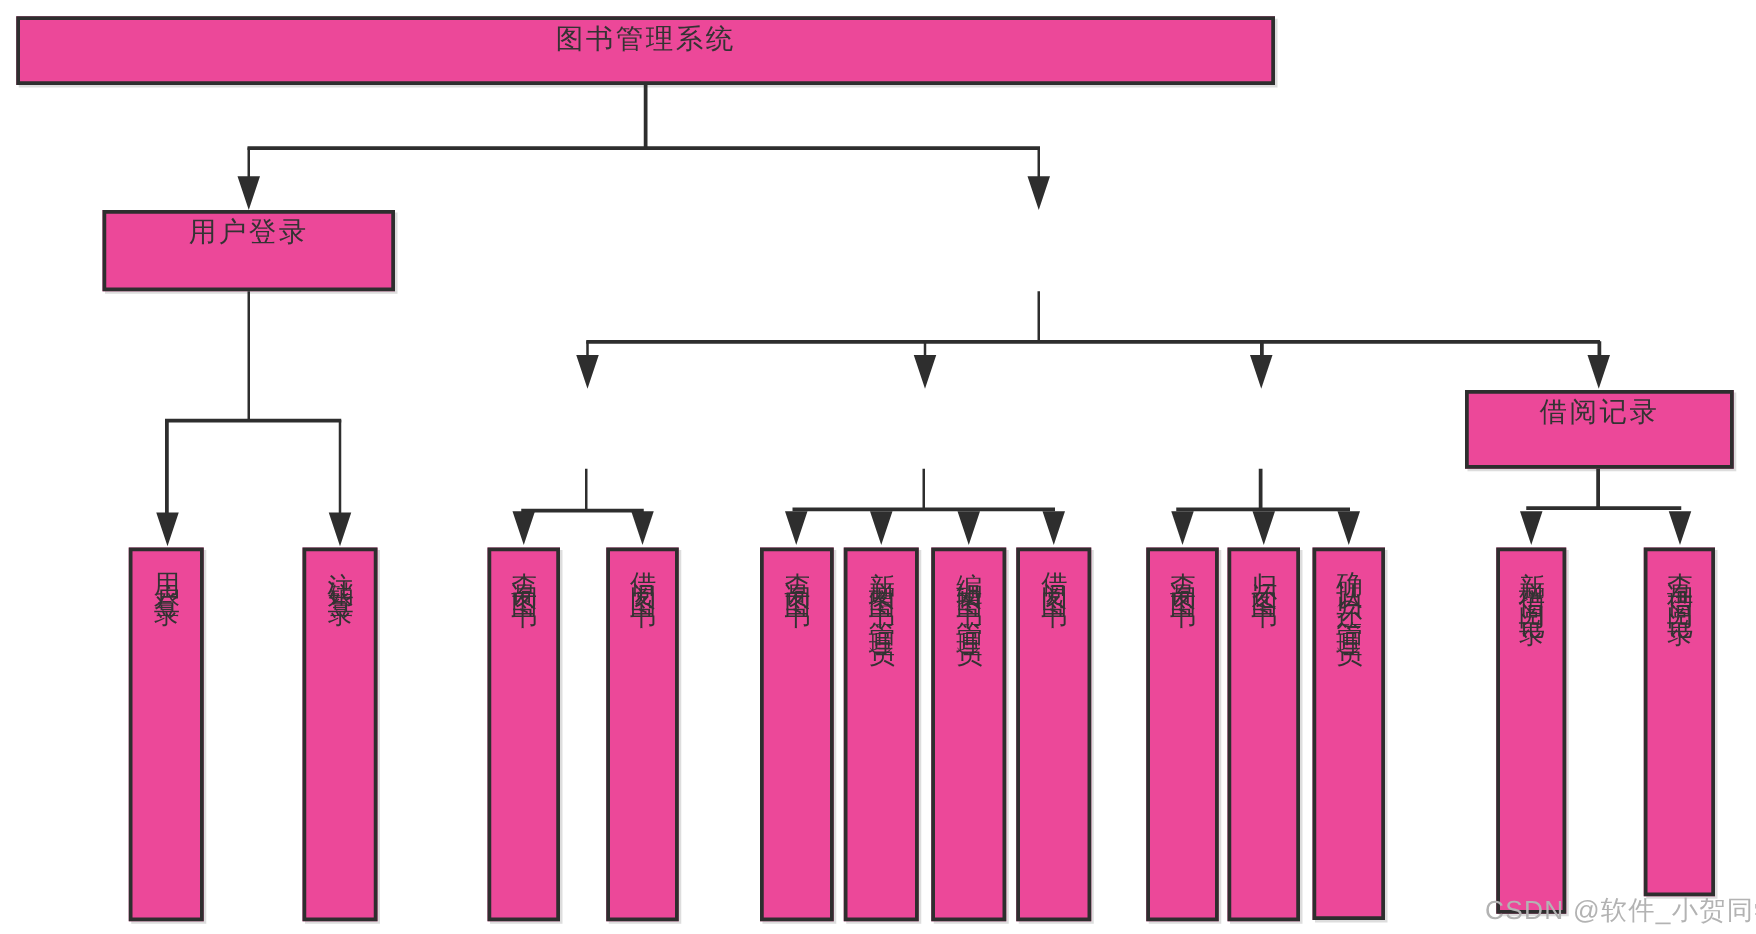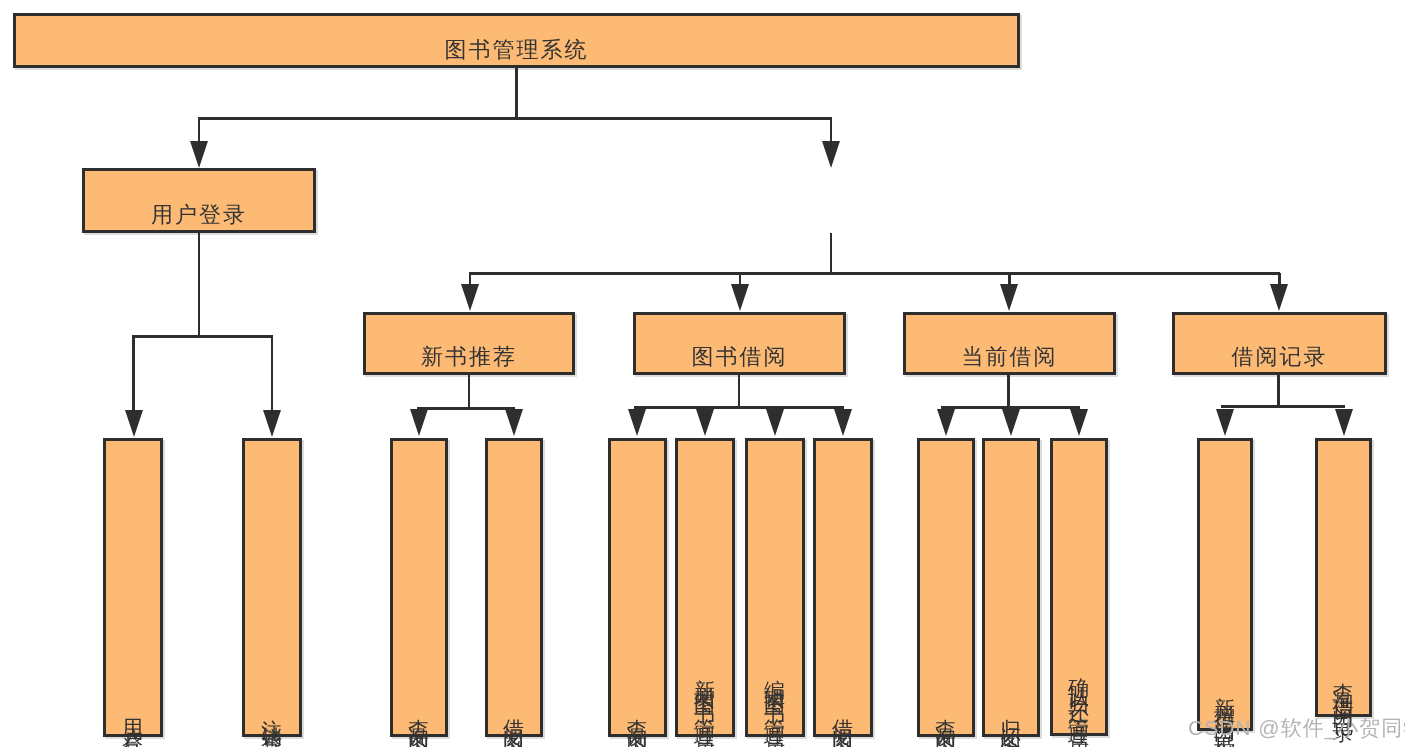--- a/index.html
+++ b/index.html
@@ -1,22 +1,22 @@
 <!DOCTYPE html>
 <html><head>
 <meta charset="utf-8">
 <style>
   html,body{margin:0;padding:0;background:#fff;}
   #canvas{
     position:relative;width:1405px;height:747px;background:#ffffff;
     font-family:"Liberation Sans","DejaVu Sans",sans-serif;overflow:hidden;
   }
   .box{
-    position:absolute;background:#fdba74;border:3px solid #2e2e2e;box-sizing:border-box;
-    display:flex;align-items:flex-end;justify-content:center;
+    position:absolute;background:#ec4899;border:3px solid #2e2e2e;box-sizing:border-box;
+    display:flex;align-items:flex-start;justify-content:center;
     box-shadow:2px 2px 0 rgba(120,120,120,0.25);
   }
   .htext{font-size:22px;letter-spacing:2px;color:#333333;white-space:nowrap;}
   .vtext{
     writing-mode:vertical-rl;font-size:21px;letter-spacing:8px;color:#333333;
     line-height:1;white-space:nowrap;
   }
   .line{position:absolute;background:#2e2e2e;}
   .arrow{
     position:absolute;width:0;height:0;
@@ -58,29 +58,20 @@
   <div class="line" style="left:469px;top:272px;width:811px;height:2.5px;"></div>
   <div class="line" style="left:468.5px;top:273px;width:2.5px;height:13px;"></div>
   <div class="line" style="left:738.5px;top:273px;width:2.5px;height:13px;"></div>
   <div class="line" style="left:1008px;top:273px;width:2.5px;height:13px;"></div>
   <div class="line" style="left:1278px;top:273px;width:2.5px;height:13px;"></div>
   <div class="arrow" style="left:461px;top:284px;"></div>
   <div class="arrow" style="left:731px;top:284px;"></div>
   <div class="arrow" style="left:1000px;top:284px;"></div>
   <div class="arrow" style="left:1270px;top:284px;"></div>
 
-  <div class="box" style="left:363px;top:312px;width:212px;height:63px;">
-    <span class="htext">新书推荐</span>
-  </div>
-  <div class="box" style="left:633px;top:312px;width:213px;height:63px;">
-    <span class="htext">图书借阅</span>
-  </div>
-  <div class="box" style="left:903px;top:312px;width:213px;height:63px;">
-    <span class="htext">当前借阅</span>
-  </div>
   <div class="box" style="left:1172px;top:312px;width:215px;height:63px;">
     <span class="htext">借阅记录</span>
   </div>
 
   <div class="line" style="left:467.5px;top:375px;width:2.5px;height:34px;"></div>
   <div class="line" style="left:417px;top:407px;width:98px;height:2.5px;"></div>
   <div class="arrow" style="left:410px;top:409px;"></div>
   <div class="arrow" style="left:505px;top:409px;"></div>
 
   <div class="line" style="left:737.5px;top:375px;width:2.5px;height:33px;"></div>

